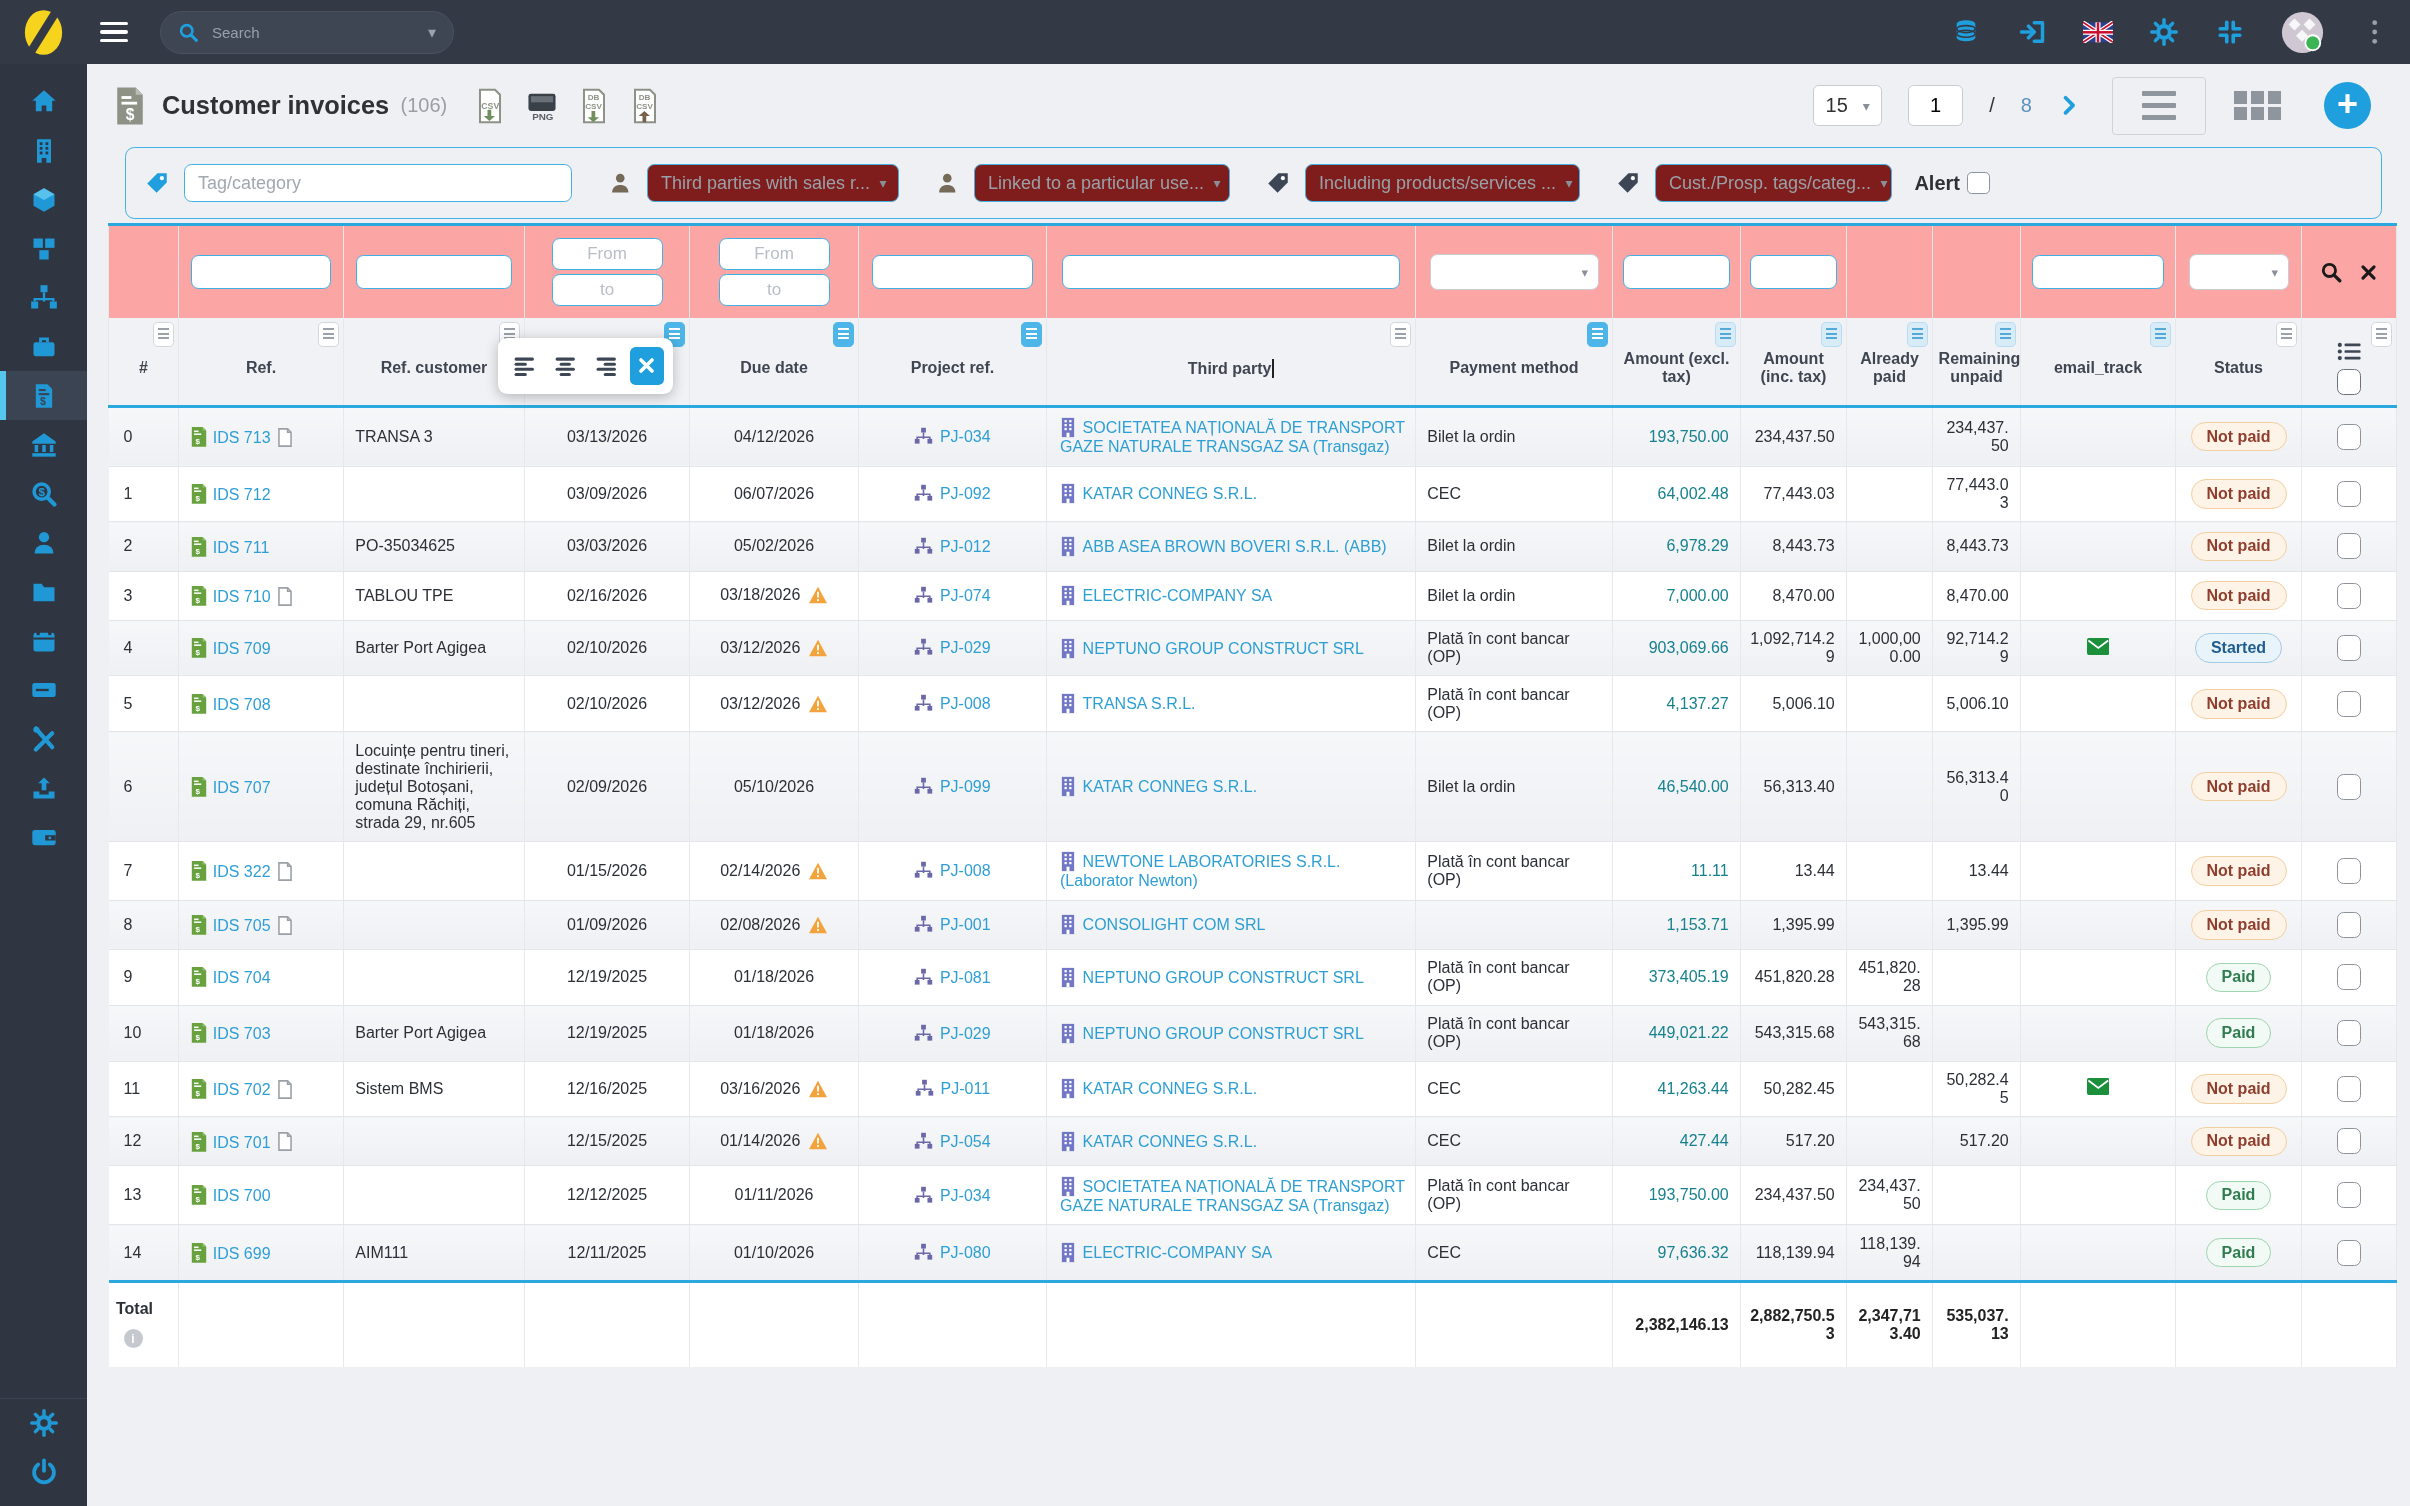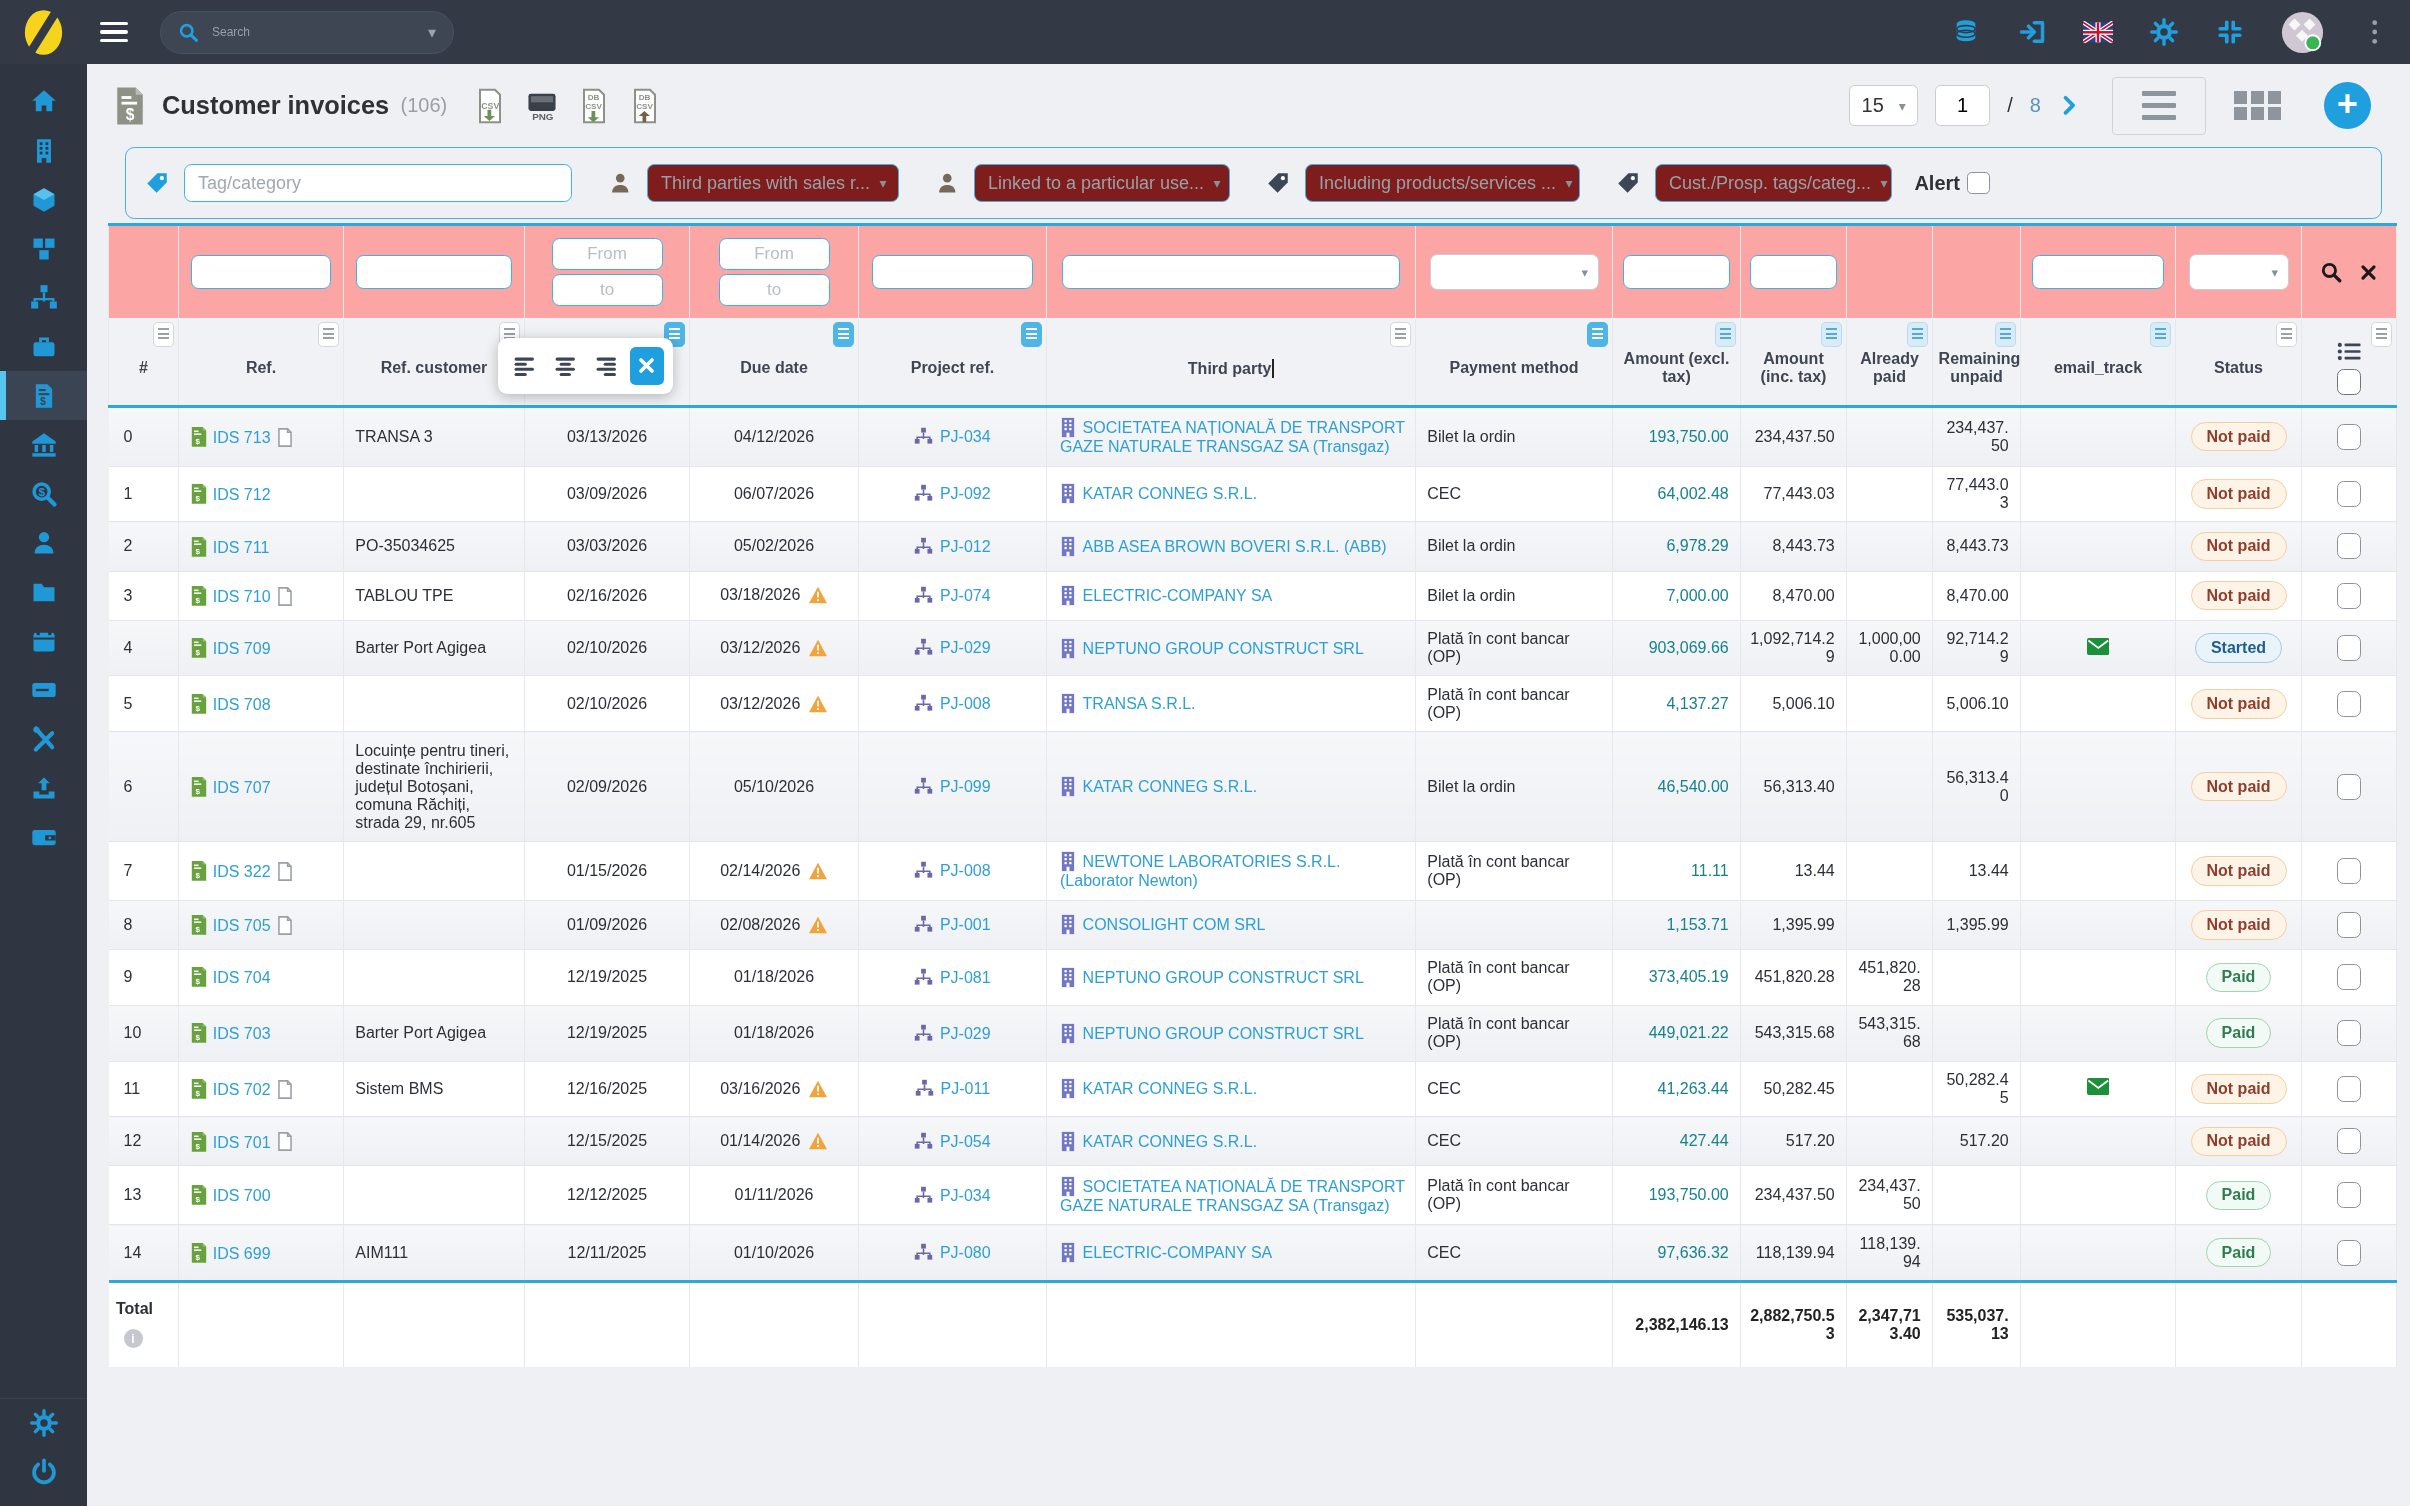--- a/index.html
+++ b/index.html
@@ -7,40 +7,40 @@
               font-family:"Liberation Sans", sans-serif; color:#2b3036; }
   
   .topbar { position:absolute; left:0; top:0; width:2411px; height:64px; background:#333a46;
             display:flex; align-items:center; z-index:40; }
   .logo-wrap { width:87px; display:flex; justify-content:center; }
   .logo { width:41px; height:47px; }
   .hamburger { width:28px; height:21px; display:flex; flex-direction:column; justify-content:space-between; margin-left:13px; cursor:pointer;}
   .hamburger span { height:3.8px; background:#fff; border-radius:1.9px; }
   .search-pill { width:294px; height:43px; background:#3e4553; border:0.9px solid #4a5160; border-radius:22.6px;
                  display:flex; align-items:center; padding:0 17px; margin-left:32px; }
-  .search-pill input { background:transparent; border:none; outline:none; color:#cdd3db; font-size:12px; width:198px; margin-left:13px; font-family:inherit;}
+  .search-pill input { background:transparent; border:none; outline:none; color:#cdd3db; font-size:15px; width:198px; margin-left:13px; font-family:inherit;}
   .search-pill input::placeholder { color:#98a0ac; }
   .pill-caret { margin-left:auto; color:#9aa2ae; font-size:16px; }
   .tb-right { margin-left:auto; display:flex; align-items:center; gap:36px; margin-right:21px; }
   .tb-ic { width:30px; height:30px; display:flex; align-items:center; justify-content:center; cursor:pointer;}
   .avatar-wrap { position:relative; width:43px; height:43px; }
   
   .sidebar { position:absolute; left:0; top:64px; width:87px; bottom:0; background:#2f3642;
              display:flex; flex-direction:column; padding-top:13px; z-index:30;}
   .sb-item { width:87px; height:49px; display:flex; align-items:center; justify-content:center; position:relative; cursor:pointer;}
   .sb-item.active { background:#3b4452; }
   .sb-item.active::before { content:""; position:absolute; left:0; top:0; bottom:0; width:5.6px; background:#56c6ef; }
   .sb-bottom { margin-top:auto; padding-bottom:9.4px; border-top:0.9px solid #3a4250;}
   
   .main { position:absolute; left:87px; top:64px; right:0; bottom:0; }
   .title-row { height:83px; display:flex; align-items:center; padding:0 26px; }
   .page-title { font-size:25.4px; font-weight:bold; color:#2e3136; margin-left:15px; }
   .page-count { font-size:20px; color:#9a9ea6; margin-left:11.3px; }
   .export-icons { display:flex; gap:21px; margin-left:28px; align-items:center;}
-  .pagination { margin-left:auto; display:flex; align-items:center; gap:17px; }
+  .pagination { margin-left:auto; display:flex; align-items:center; gap:26px; }
   .sel-box { height:41px; background:#fff; border:0.9px solid #c9ccd1; border-radius:5.6px; display:flex; align-items:center;
              padding:0 11.3px; font-size:20px; color:#333; cursor:pointer;}
   .sel-box .caret { color:#8a9099; margin-left:15px; font-size:14px;}
   .page-input { width:55px; height:41px; border:0.9px solid #c9ccd1; border-radius:5.6px; text-align:center; font-size:20px; font-family:inherit; outline:none;}
   .page-sep { font-size:20px; color:#333; }
   .page-total { font-size:20px; color:#5a93bb; }
   .view-toggle { display:flex; align-items:center; gap:28px; margin-left:32px; }
   .list-btn { width:94px; height:58px; border:0.9px solid #cfd2d6; border-radius:3.8px; display:flex; flex-direction:column;
               justify-content:center; align-items:center; gap:6.6px; background:transparent; cursor:pointer;}
   .list-btn i { width:34px; height:5.6px; background:#8f959d; border-radius:0.9px; }

